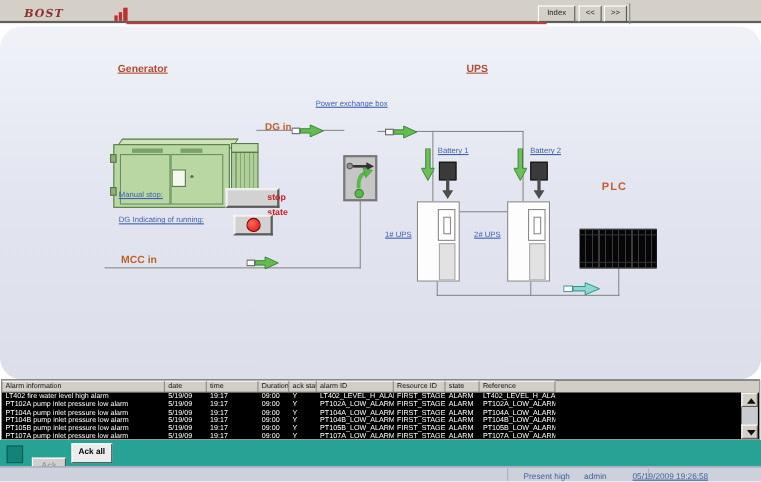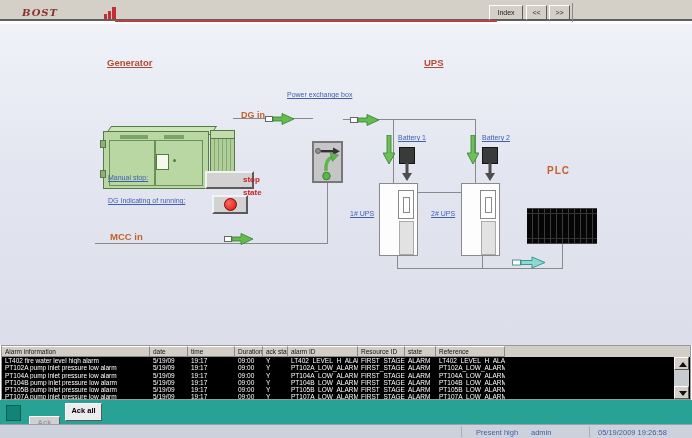--- a/index.html
+++ b/index.html
@@ -13,21 +13,21 @@
   .chart-icon{position:absolute;left:103px;top:6px;}
   .title{position:absolute;left:120px;top:7px;width:372px;text-align:center;font-weight:bold;
          font-size:10.5px;color:#c13c3c;word-spacing:4px;white-space:nowrap;}
   .title-underline{position:absolute;left:115px;top:20px;width:382px;height:2px;background:#b84040;}
   .btn3d{position:absolute;background:#d4d0c8;border-top:1px solid #ffffff;border-left:1px solid #ffffff;
          border-right:1px solid #5a5a5a;border-bottom:1px solid #5a5a5a;font-size:7px;color:#222;
          text-align:center;line-height:13px;box-sizing:border-box;cursor:default;}
   .header-divider{position:absolute;left:572px;top:3px;width:1px;height:19px;background:#8a8a8a;}
   
   .canvas{position:absolute;left:0;top:24px;width:692px;height:321px;
-          background:linear-gradient(180deg,#f0f2f8 0%,#e3e6f0 45%,#dcdfe9 100%);}
+          background:linear-gradient(180deg,#f0f2f8 0%,#e3e6f0 45%,#dcdfe9 100%);border-radius:20px;}
   .heading{position:absolute;font-weight:bold;font-size:9.5px;color:#b34a32;text-decoration:underline;}
   .link{position:absolute;font-size:7px;color:#3f5fb0;text-decoration:underline;white-space:nowrap;cursor:default;}
   .olabel{position:absolute;font-weight:bold;color:#c2602c;white-space:nowrap;}
   .wline{position:absolute;background:#8a8a8a;}
   
   .gen{position:absolute;left:100px;top:100px;width:136px;height:70px;}
   .gen-top{position:absolute;left:8px;top:2px;width:104px;height:7px;background:#cde4ba;
            border:1px solid #557a44;transform:skewX(-35deg);}
   .gen-body{position:absolute;left:3px;top:7px;width:106px;height:58px;background:#b9d7a3;
             border:1px solid #557a44;box-sizing:border-box;}
@@ -323,15 +323,15 @@
     <div class="teal-square"></div>
     <div class="btn3d ack-btn">Ack</div>
     <div class="btn3d ackall-btn">Ack all</div>
   </div>
 
   <div class="status-bar">
     <div class="status-sep" style="left:461px;"></div>
     <div class="status-sep" style="left:589px;"></div>
     <div class="status-text" style="left:476px;">Present high</div>
     <div class="status-text" style="left:531px;">admin</div>
-    <div class="status-text" style="left:598px;">05/19/2009 19:26:58</div>
+    <div class="status-text" style="left:575px;text-decoration:underline;">05/19/2009 19:26:58</div>
   </div>
 </div>
 
 </body></html>

